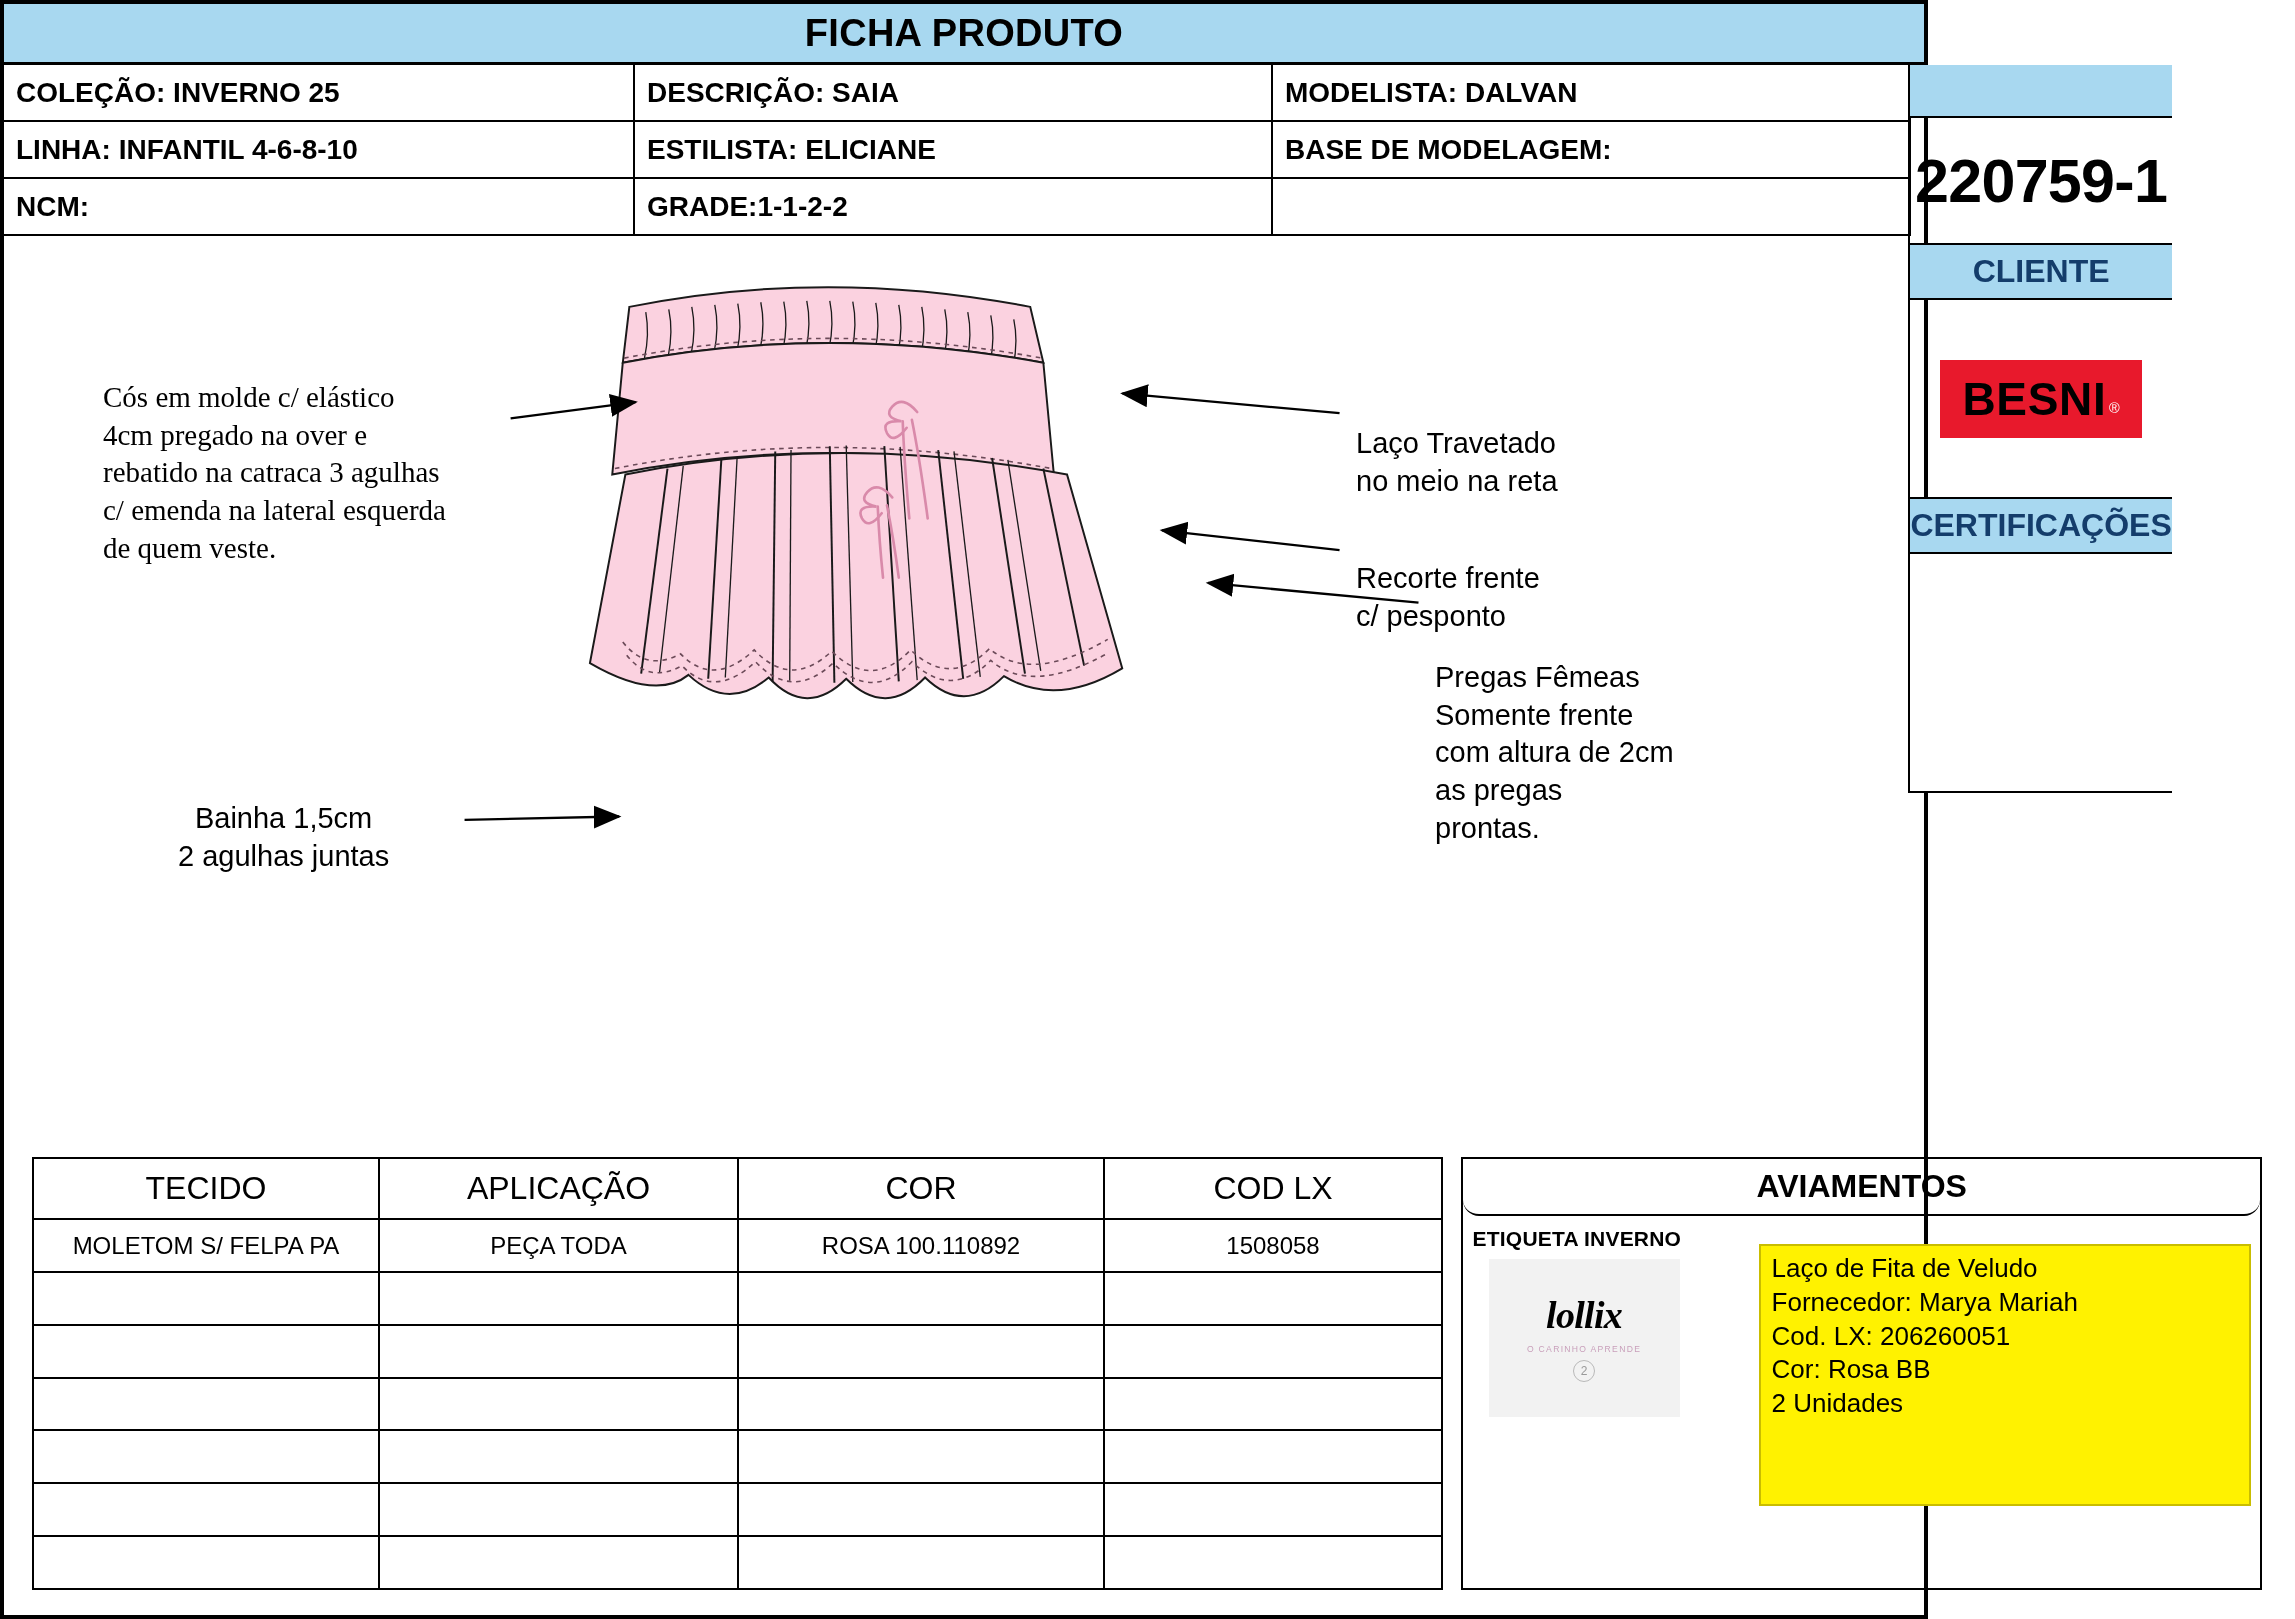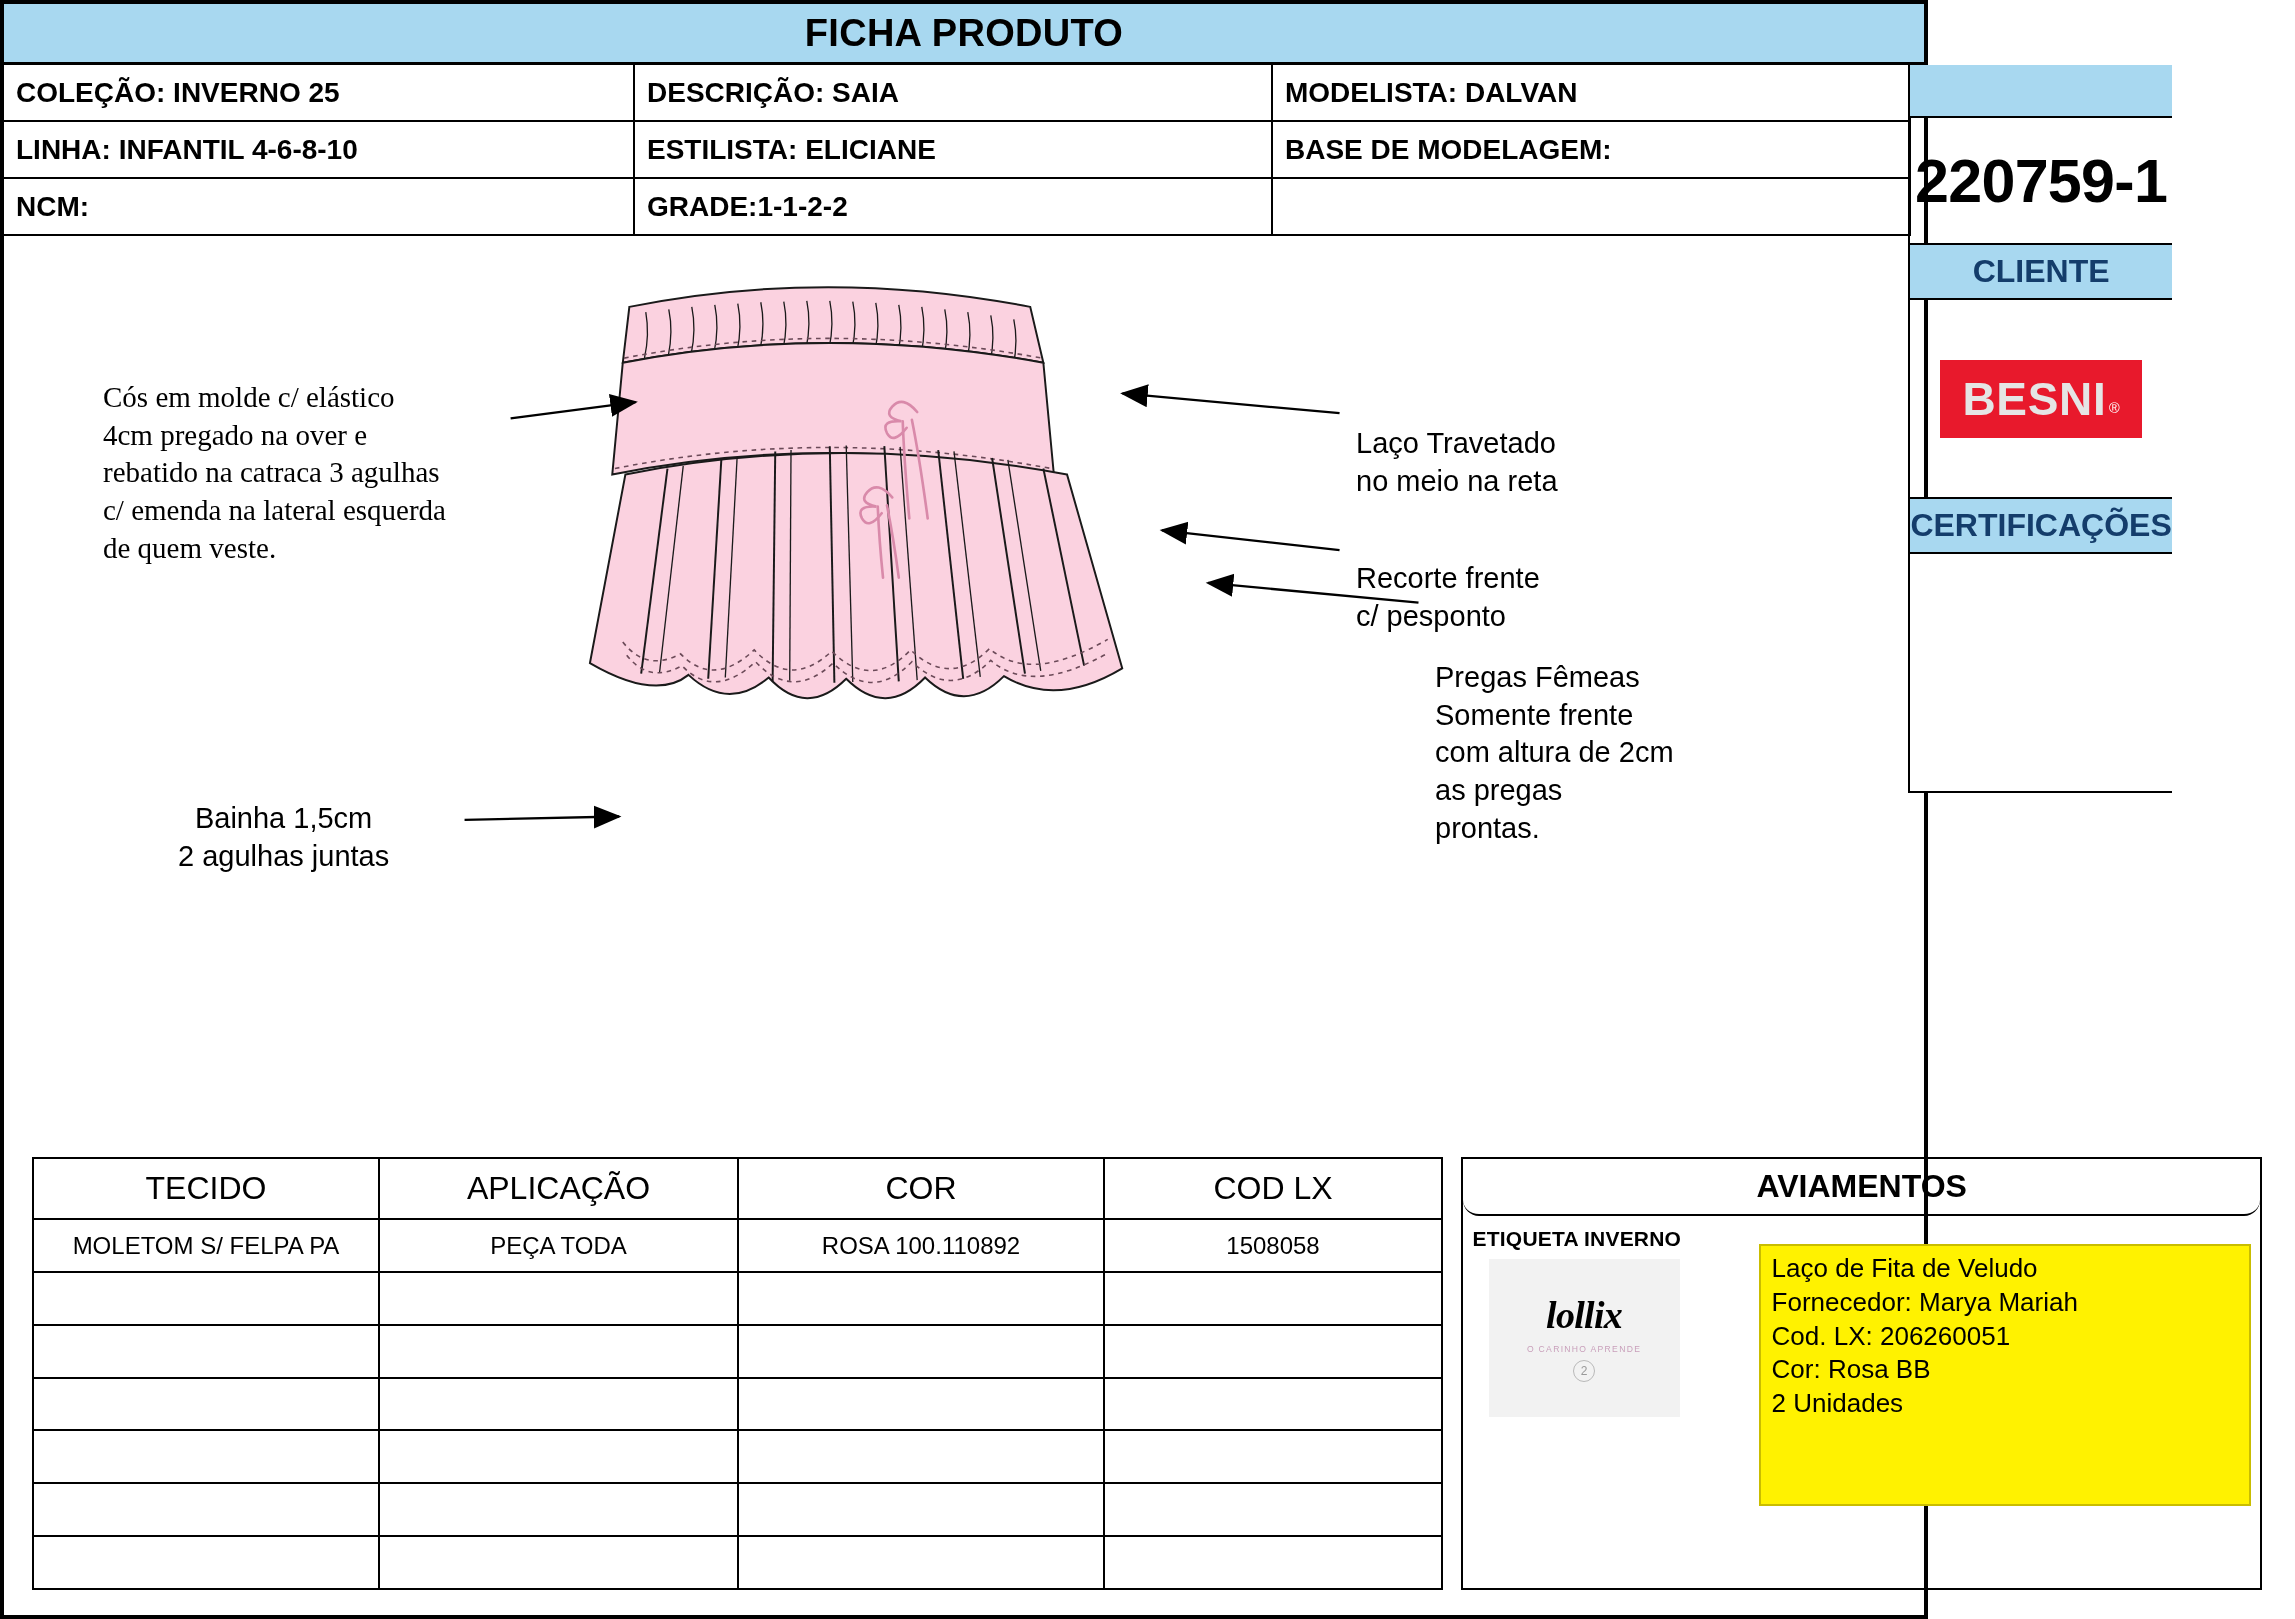--- a/index.html
+++ b/index.html
@@ -77,21 +77,21 @@
   .rc-logo-box{
     height:197px;border-bottom:2.6px solid #000;
     display:flex;align-items:center;justify-content:center;
   }
   .besni{
     background:#e8192c;
     padding:12px 22.4px;
     display:flex;align-items:center;
   }
   .besni .word{
-    color:#e5e5e5;font-size:46px;font-weight:bold;letter-spacing:0.7px;
+    color:#000000;font-size:46px;font-weight:bold;letter-spacing:0.7px;
     font-family:"Liberation Sans", sans-serif;
   }
   .besni .reg{color:#fff;font-size:14.5px;margin-left:2.6px;align-self:flex-end;padding-bottom:9.2px;}
   .rc-cert-body{
     height:237px;border-bottom:2.6px solid #000;background:#fff;
   }
 
   
   .draw-area{
     position:absolute;

